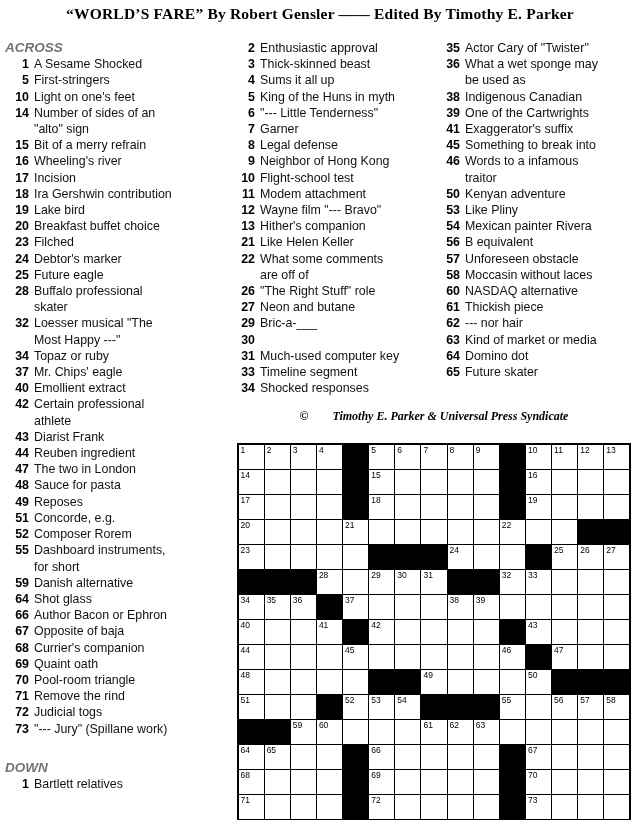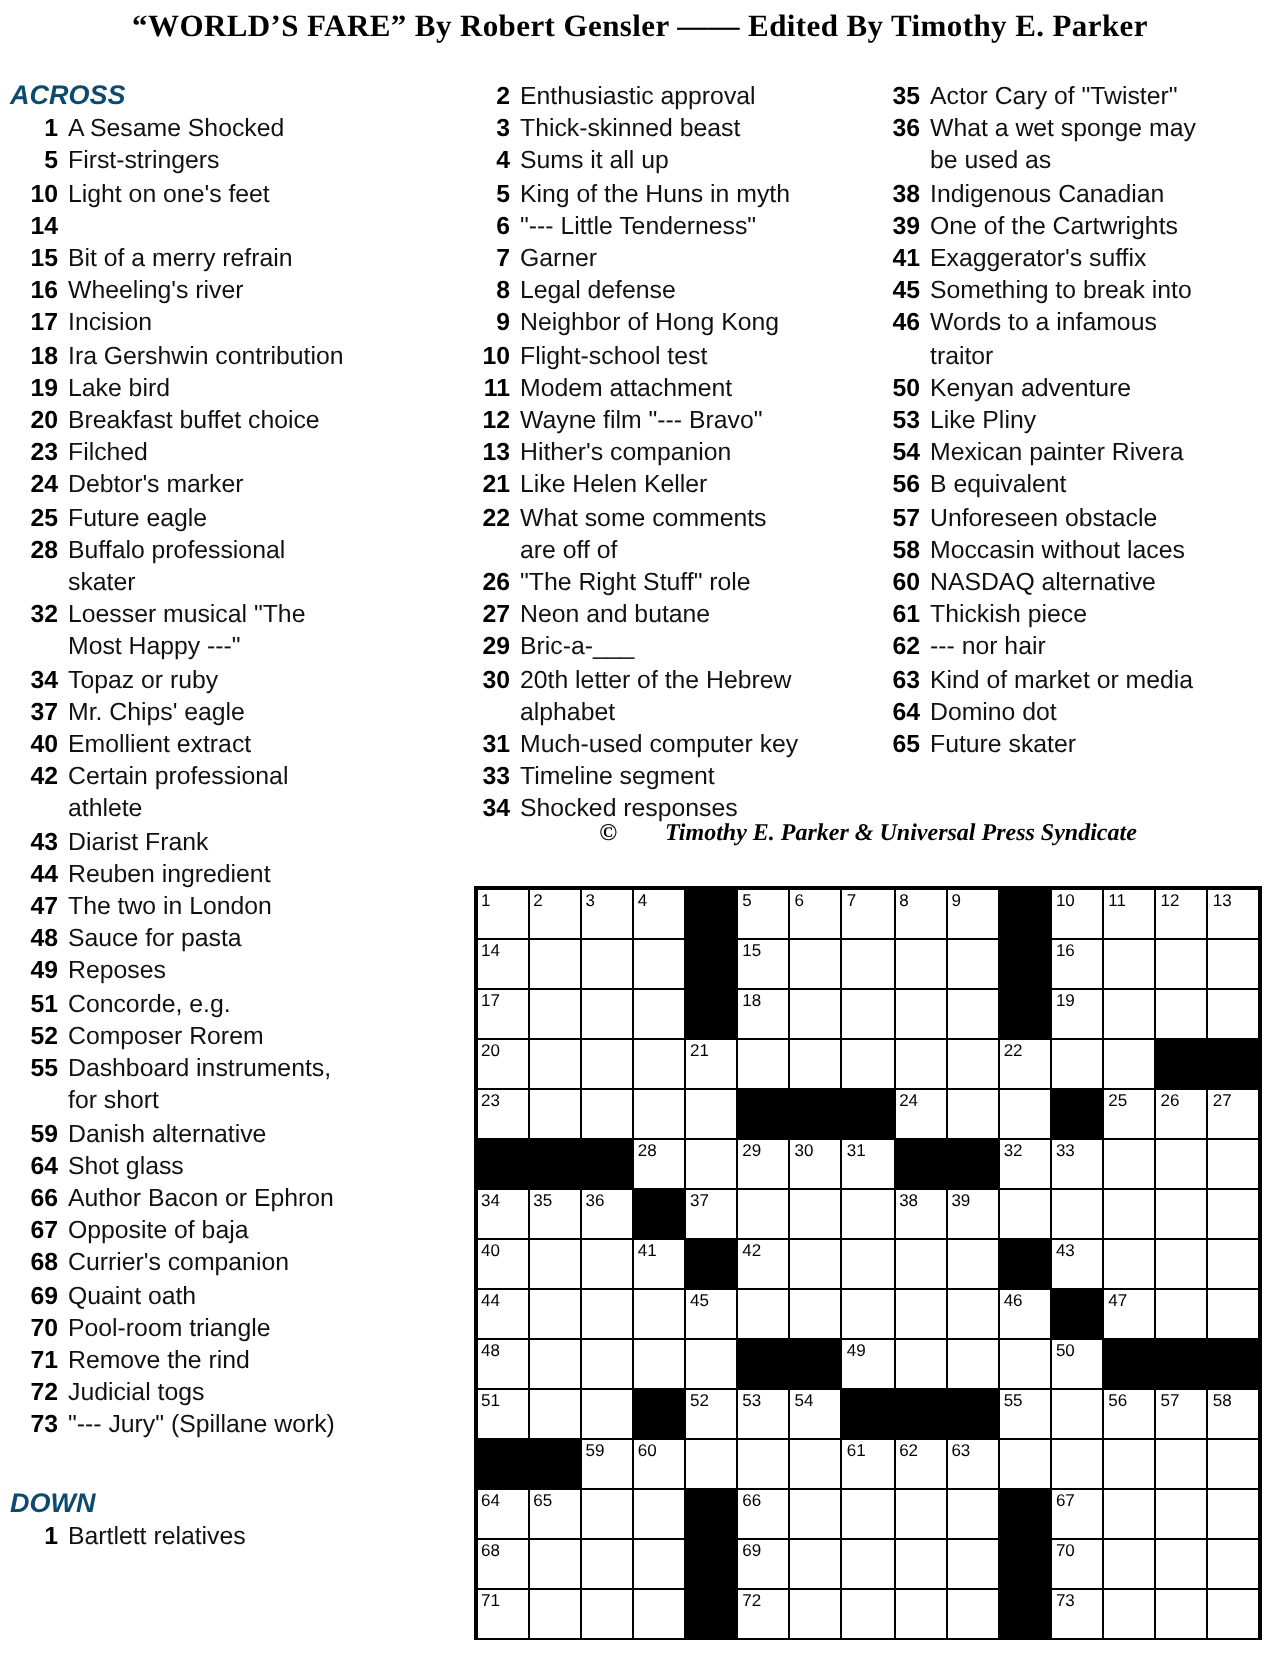--- a/index.html
+++ b/index.html
@@ -5,21 +5,21 @@
   html,body{margin:0;padding:0;background:#fff;}
   .page{position:relative;width:640px;height:829px;background:#fff;overflow:hidden;
         font-family:"Liberation Sans",sans-serif;color:#111;}
   .title{position:absolute;top:5px;left:0;width:100%;text-align:center;
          font-family:"Liberation Serif",serif;font-weight:bold;font-size:15.5px;color:#000;
          letter-spacing:.2px;white-space:nowrap;}
   .col{position:absolute;top:40px;}
   .col-left{left:5px;width:225px;}
   .col-mid{left:231px;width:202px;}
   .col-right{left:436px;width:204px;}
-  .heading{font-weight:bold;font-style:italic;font-size:13.5px;line-height:16.2px;color:#0c4a6e;}
+  .heading{font-weight:bold;font-style:italic;font-size:13.5px;line-height:16.2px;color:#737373;}
   .heading.down{margin-top:23px;}
   .clue{display:flex;align-items:flex-start;font-size:12.4px;line-height:16.2px;}
   .cnum{flex:0 0 24px;text-align:right;padding-right:5px;font-weight:bold;color:#000;}
   .ctext{white-space:pre-line;}
   .copyright{position:absolute;left:237px;top:409px;width:394px;text-align:center;
              font-family:"Liberation Serif",serif;font-weight:bold;font-style:italic;
              font-size:12px;color:#000;white-space:nowrap;}
   .copyright .sym{margin-right:24px;}
   .grid{position:absolute;left:237px;top:443px;width:394px;height:377px;
         background:#000;display:grid;grid-template-columns:repeat(15,1fr);
@@ -46,20 +46,22 @@
         <div class="clue">
           <span class="cnum">5</span>
           <span class="ctext">First-stringers</span>
         </div>
         <div class="clue">
           <span class="cnum">10</span>
           <span class="ctext">Light on one's feet</span>
         </div>
         <div class="clue">
           <span class="cnum">14</span>
+          <span class="ctext">Number of sides of an
+"alto" sign</span>
         </div>
         <div class="clue">
           <span class="cnum">15</span>
           <span class="ctext">Bit of a merry refrain</span>
         </div>
         <div class="clue">
           <span class="cnum">16</span>
           <span class="ctext">Wheeling's river</span>
         </div>
         <div class="clue">
@@ -266,22 +268,20 @@
         <div class="clue">
           <span class="cnum">27</span>
           <span class="ctext">Neon and butane</span>
         </div>
         <div class="clue">
           <span class="cnum">29</span>
           <span class="ctext">Bric-a-___</span>
         </div>
         <div class="clue">
           <span class="cnum">30</span>
-          <span class="ctext">20th letter of the Hebrew
-alphabet</span>
         </div>
         <div class="clue">
           <span class="cnum">31</span>
           <span class="ctext">Much-used computer key</span>
         </div>
         <div class="clue">
           <span class="cnum">33</span>
           <span class="ctext">Timeline segment</span>
         </div>
         <div class="clue">

